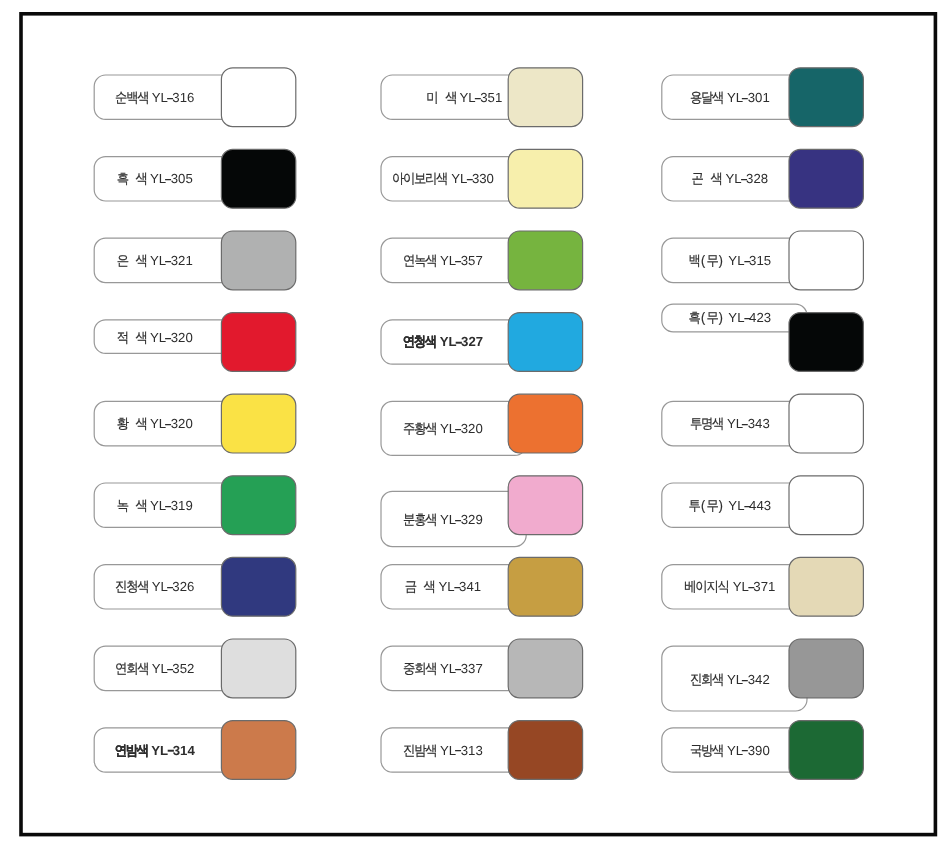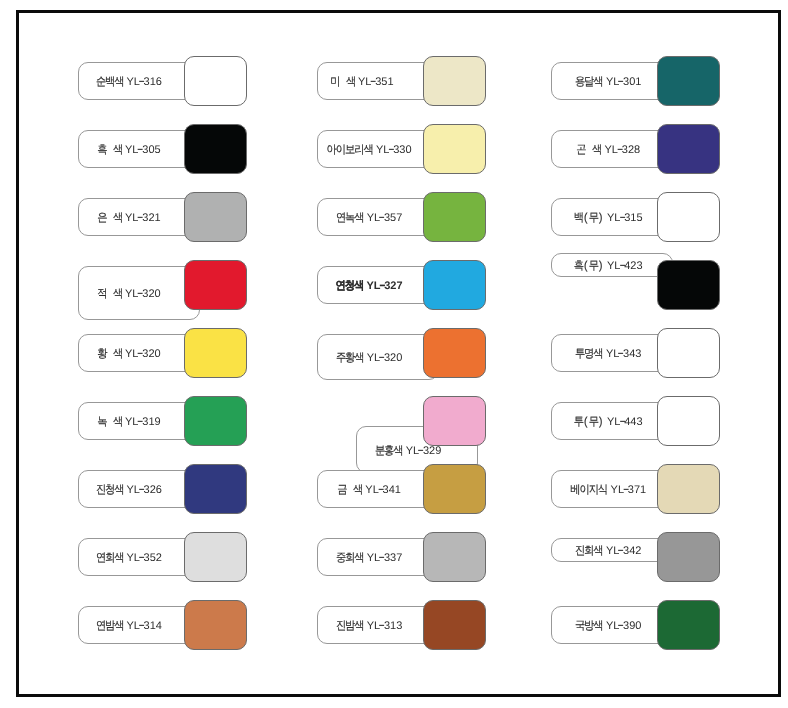--- a/index.html
+++ b/index.html
@@ -62,21 +62,21 @@
     </div>
     <div class="chip" style="left: 184px; top: 124px; width: 63px; height: 50px; background: rgb(5, 7, 7);"></div>
   </div>
       <div class="swatch-item">
     <div class="label-box" style="left: 77.5px; top: 198.2px; width: 122.5px; height: 37.5px;">
       <div class="label-text" style="left: 50.4px;"><span class="kr" style="margin-right: -0.044508px;">은 색</span><span class="lat">YL<span class="dash">-</span>321</span></div>
     </div>
     <div class="chip" style="left: 184px; top: 192px; width: 63px; height: 50px; background: rgb(176, 177, 177);"></div>
   </div>
       <div class="swatch-item">
-    <div class="label-box" style="left: 77.5px; top: 266.2px; width: 122.5px; height: 54px;">
+    <div class="label-box" style="left: 77.5px; top: 266.2px; width: 122.5px; height: 29px;">
       <div class="label-text" style="left: 50.4px;"><span class="kr" style="margin-right: -0.044508px;">적 색</span><span class="lat">YL<span class="dash">-</span>320</span></div>
     </div>
     <div class="chip" style="left: 184px; top: 260px; width: 63px; height: 50px; background: rgb(226, 25, 45);"></div>
   </div>
       <div class="swatch-item">
     <div class="label-box" style="left: 77.5px; top: 334.2px; width: 122.5px; height: 37.5px;">
       <div class="label-text" style="left: 50.4px;"><span class="kr" style="margin-right: -0.044508px;">황 색</span><span class="lat">YL<span class="dash">-</span>320</span></div>
     </div>
     <div class="chip" style="left: 184px; top: 328px; width: 63px; height: 50px; background: rgb(250, 226, 69);"></div>
   </div>
@@ -93,27 +93,27 @@
     <div class="chip" style="left: 184px; top: 464px; width: 63px; height: 50px; background: rgb(48, 57, 127);"></div>
   </div>
       <div class="swatch-item">
     <div class="label-box" style="left: 77.5px; top: 538.2px; width: 122.5px; height: 37.5px;">
       <div class="label-text" style="left: 50.4px;"><span class="kr" style="margin-right: -0.3288px;">연회색</span><span class="lat">YL<span class="dash">-</span>352</span></div>
     </div>
     <div class="chip" style="left: 184px; top: 532px; width: 63px; height: 50px; background: rgb(222, 222, 222);"></div>
   </div>
       <div class="swatch-item">
     <div class="label-box" style="left: 77.5px; top: 606.2px; width: 122.5px; height: 37.5px;">
-      <div class="label-text" style="left: 50.4px;"><span class="kr" style="margin-right: -0.3288px;">연밤색</span><span class="lat">YL<span class="dash">-</span>314</span></div>
+      <div class="label-text" style="left: 50.4px; font-weight: bold;"><span class="kr" style="margin-right: -0.3288px;">연밤색</span><span class="lat">YL<span class="dash">-</span>314</span></div>
     </div>
     <div class="chip" style="left: 184px; top: 600px; width: 63px; height: 50px; background: rgb(204, 122, 75);"></div>
   </div>
       <div class="swatch-item">
     <div class="label-box" style="left: 316.8px; top: 62.2px; width: 122.2px; height: 37.5px;">
-      <div class="label-text" style="left: 44px;"><span class="kr" style="margin-right: -0.0445072px;">미 색</span><span class="lat">YL<span class="dash">-</span>351</span></div>
+      <div class="label-text" style="left: 69px;"><span class="kr" style="margin-right: -0.0445072px;">미 색</span><span class="lat">YL<span class="dash">-</span>351</span></div>
     </div>
     <div class="chip" style="left: 423px; top: 56px; width: 63px; height: 50px; background: rgb(237, 231, 199);"></div>
   </div>
       <div class="swatch-item">
     <div class="label-box" style="left: 316.8px; top: 130.2px; width: 122.2px; height: 37.5px;">
       <div class="label-text" style="left: 51.4px;"><span class="kr" style="margin-right: -2.28183px;">아이보리색</span><span class="lat">YL<span class="dash">-</span>330</span></div>
     </div>
     <div class="chip" style="left: 423px; top: 124px; width: 63px; height: 50px; background: rgb(247, 239, 172);"></div>
   </div>
       <div class="swatch-item">
@@ -128,21 +128,21 @@
     </div>
     <div class="chip" style="left: 423px; top: 260px; width: 63px; height: 50px; background: rgb(33, 169, 224);"></div>
   </div>
       <div class="swatch-item">
     <div class="label-box" style="left: 316.8px; top: 334.2px; width: 122.2px; height: 46px; text-align: center;">
       <div class="label-text" style="left: 51.4px;"><span class="kr" style="margin-right: -0.3288px;">주황색</span><span class="lat">YL<span class="dash">-</span>320</span></div>
     </div>
     <div class="chip" style="left: 423px; top: 328px; width: 63px; height: 50px; background: rgb(236, 113, 48);"></div>
   </div>
       <div class="swatch-item">
-    <div class="label-box" style="left: 316.8px; top: 426px; width: 122.2px; height: 47px; margin-left: 39px;">
+    <div class="label-box" style="left: 316.8px; top: 409px; width: 122.2px; height: 47px;">
       <div class="label-text" style="left: 51.4px;"><span class="kr" style="margin-right: -0.3288px;">분홍색</span><span class="lat">YL<span class="dash">-</span>329</span></div>
     </div>
     <div class="chip" style="left: 423px; top: 396px; width: 63px; height: 50px; background: rgb(241, 171, 206);"></div>
   </div>
       <div class="swatch-item">
     <div class="label-box" style="left: 316.8px; top: 470.2px; width: 122.2px; height: 37.5px;">
       <div class="label-text" style="left: 51.4px;"><span class="kr" style="margin-right: -0.0445072px;">금 색</span><span class="lat">YL<span class="dash">-</span>341</span></div>
     </div>
     <div class="chip" style="left: 423px; top: 464px; width: 63px; height: 50px; background: rgb(198, 158, 66);"></div>
   </div>
@@ -194,21 +194,21 @@
     </div>
     <div class="chip" style="left: 657.3px; top: 396px; width: 63px; height: 50px; background: rgb(255, 255, 255);"></div>
   </div>
       <div class="swatch-item">
     <div class="label-box" style="left: 551.3px; top: 470.2px; width: 122px; height: 37.5px;">
       <div class="label-text" style="left: 56.1px;"><span class="kr" style="margin-right: -1.30457px;">베이지식</span><span class="lat">YL<span class="dash">-</span>371</span></div>
     </div>
     <div class="chip" style="left: 657.3px; top: 464px; width: 63px; height: 50px; background: rgb(228, 217, 182);"></div>
   </div>
       <div class="swatch-item">
-    <div class="label-box" style="left: 551.3px; top: 538.2px; width: 122px; height: 24px; padding-left: 43px;">
+    <div class="label-box" style="left: 551.3px; top: 538.2px; width: 122px; height: 55px; padding-left: 43px;">
       <div class="label-text" style="left: 56.1px;"><span class="kr" style="margin-right: -0.3288px;">진회색</span><span class="lat">YL<span class="dash">-</span>342</span></div>
     </div>
     <div class="chip" style="left: 657.3px; top: 532px; width: 63px; height: 50px; background: rgb(151, 151, 151);"></div>
   </div>
       <div class="swatch-item">
     <div class="label-box" style="left: 551.3px; top: 606.2px; width: 122px; height: 37.5px;">
       <div class="label-text" style="left: 56.1px;"><span class="kr" style="margin-right: -0.3288px;">국방색</span><span class="lat">YL<span class="dash">-</span>390</span></div>
     </div>
     <div class="chip" style="left: 657.3px; top: 600px; width: 63px; height: 50px; background: rgb(28, 105, 52);"></div>
   </div>

